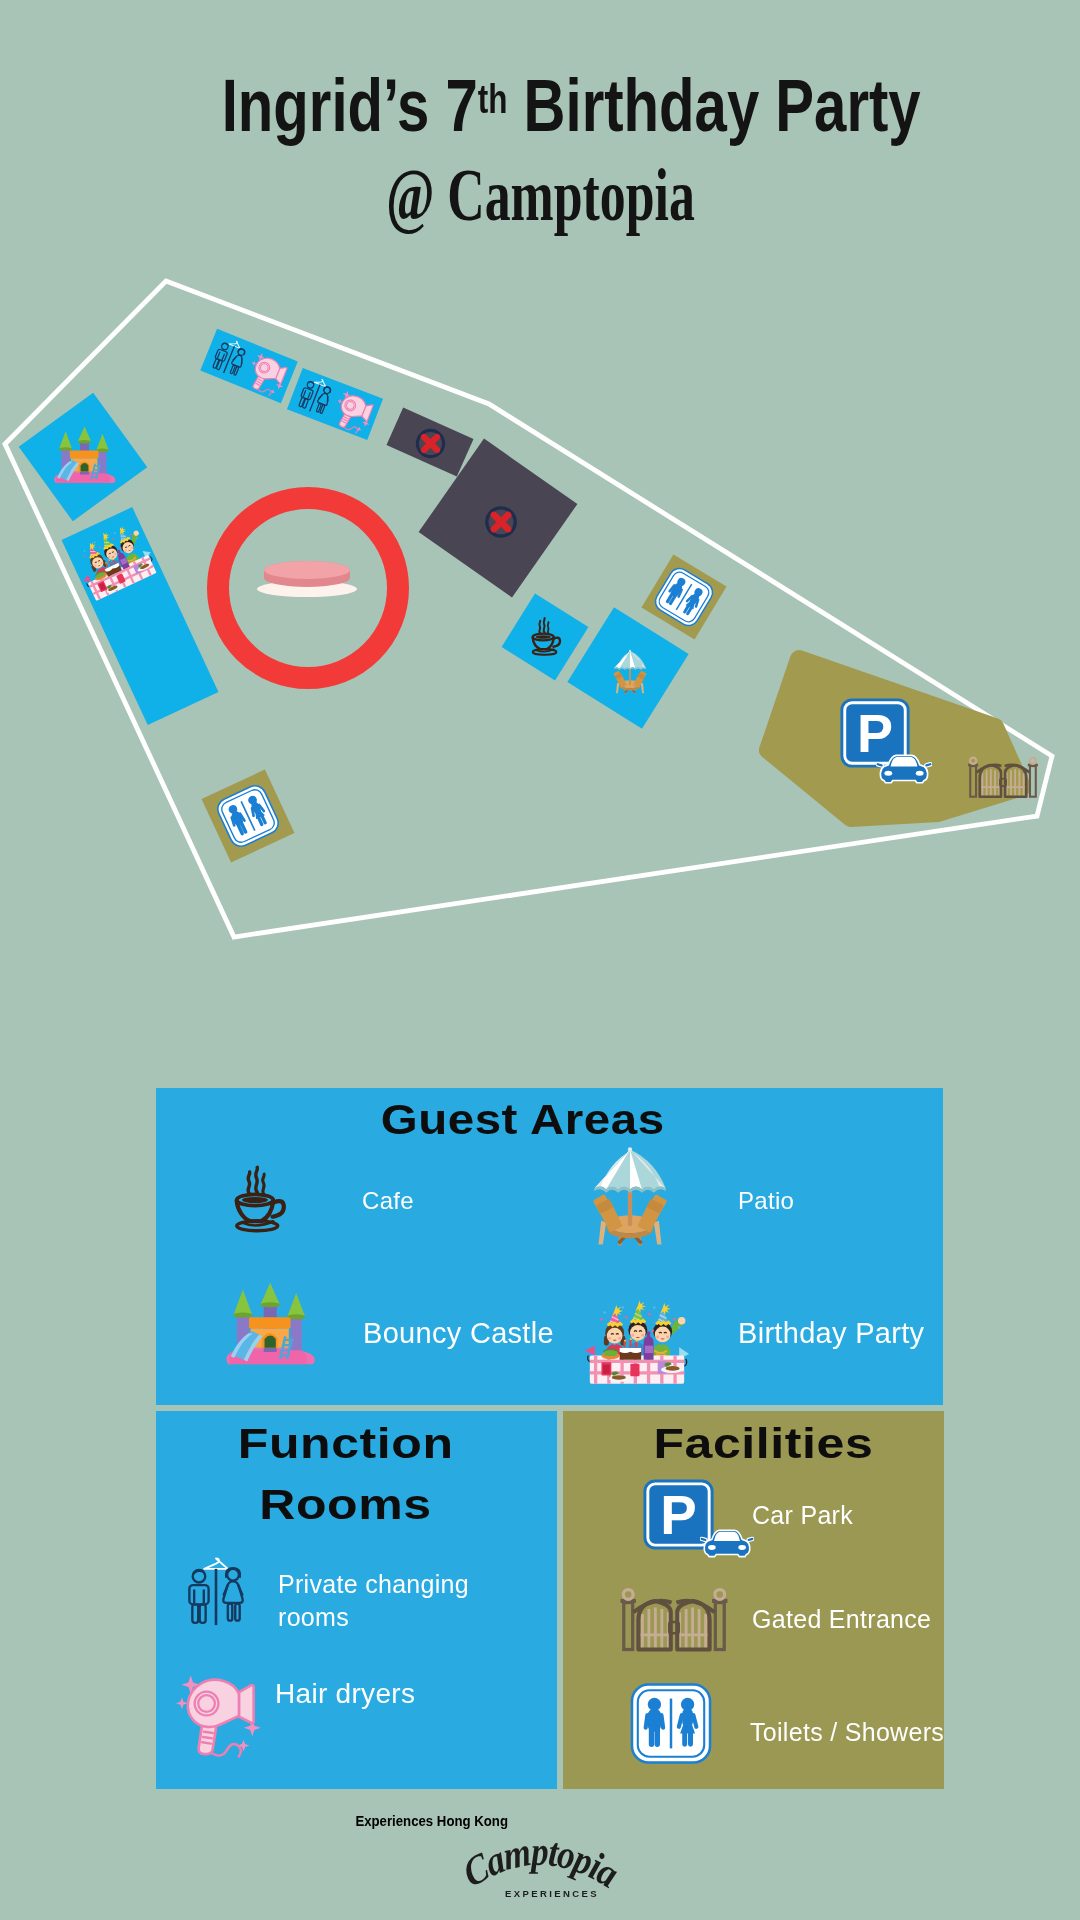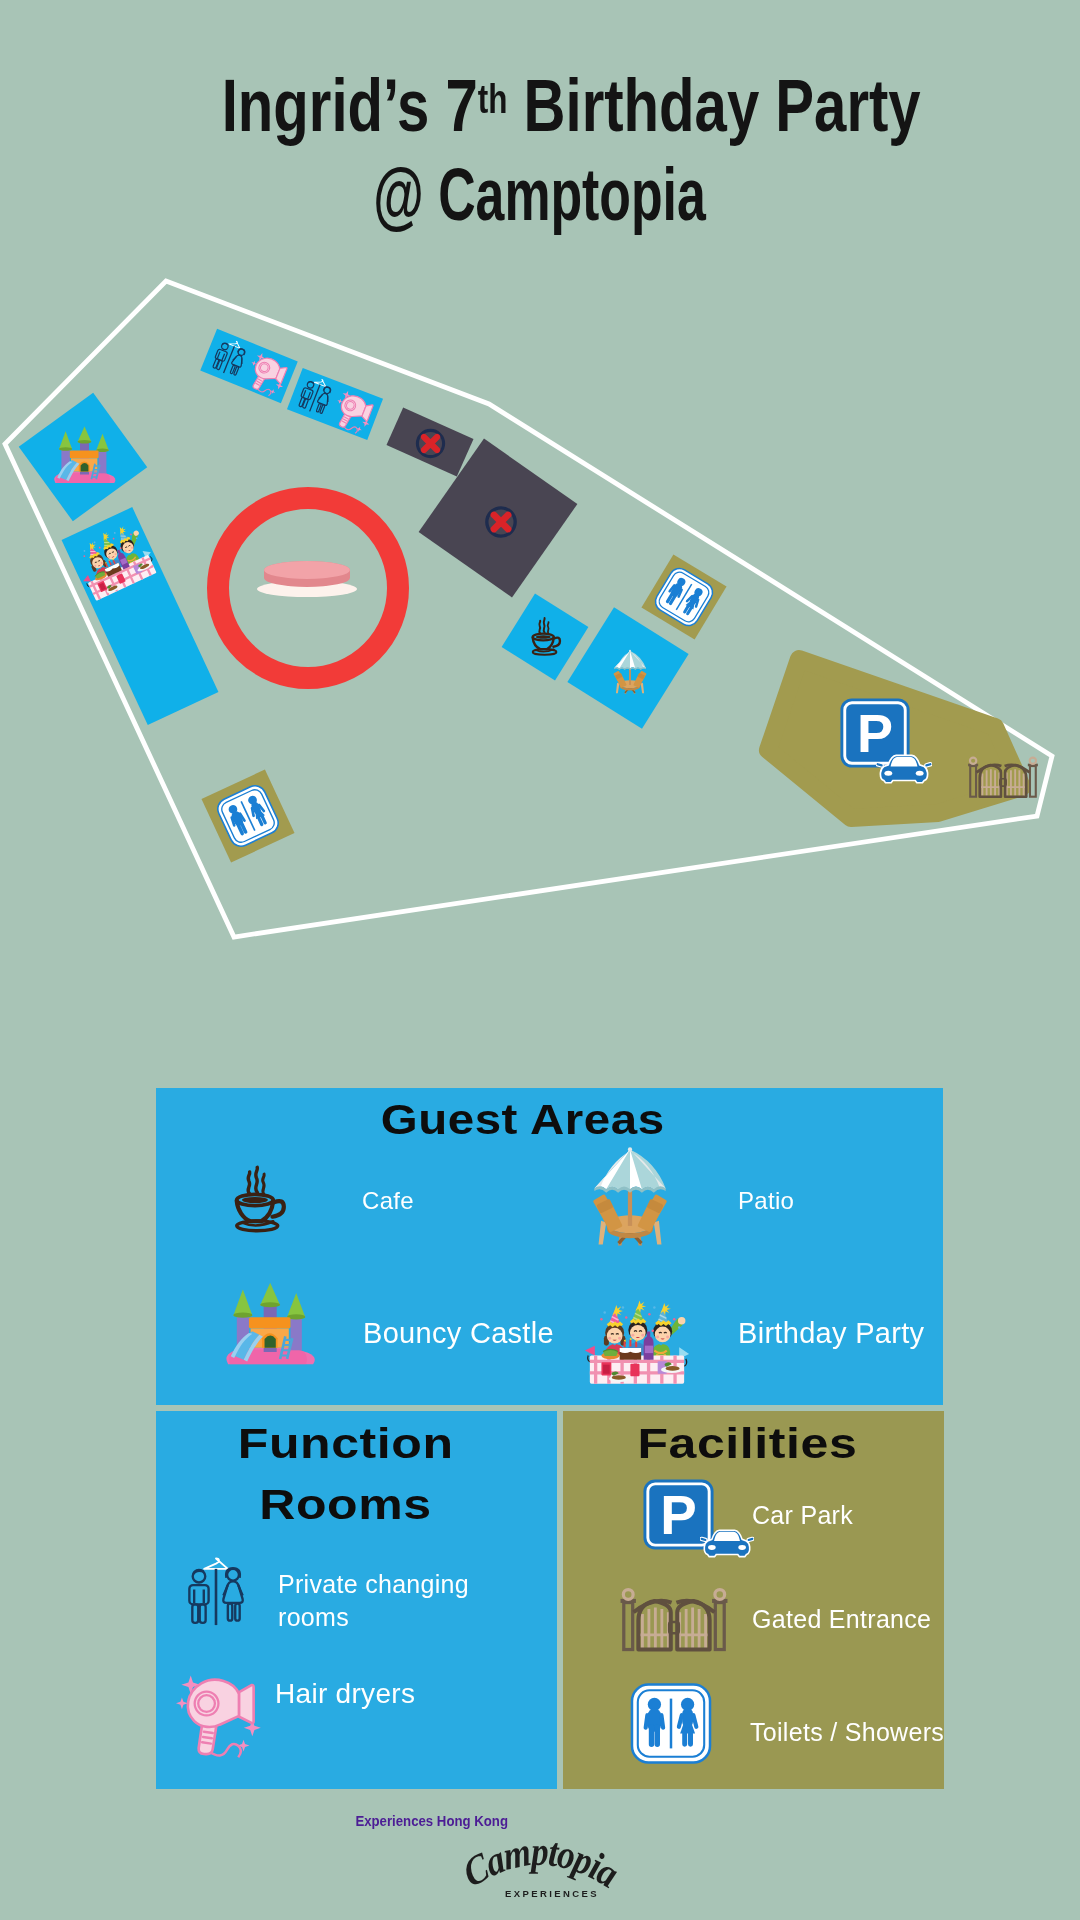--- a/index.html
+++ b/index.html
@@ -13,21 +13,21 @@
   .paneltitle{font-weight:bold;color:#0d0d0d;font-size:42px;line-height:42px;letter-spacing:0.5px;text-align:center;}
   .lbl{color:#fff;font-size:24px;line-height:30px;letter-spacing:0.3px;}
   .lbl2{font-size:29px;line-height:34px;}
   .paneltitle .in{display:inline-block;transform:scaleX(1.19);transform-origin:50% 50%;white-space:nowrap;}
 </style>
 </head>
 <body>
 
 <div class="abs title t1" style="top:62px;padding-left:31px;"><span class="in">Ingrid’s 7<sup>th</sup> Birthday Party</span></div>
 
-<div class="abs title t1 t2" style="top:158px;"><span class="in">@ Camptopia</span></div>
+<div class="abs title t1 t2" style="top:158px;font-family:Liberation Serif, serif;"><span class="in">@ Camptopia</span></div>
 
 <svg class="abs" id="map" style="left:0;top:250px;" width="1080" height="760" viewBox="0 0 1080 760">
 <defs>
 <symbol id="toiletsign" viewBox="0 0 100 100">
 <rect x="3" y="3" width="94" height="94" rx="20" fill="#ffffff" stroke="#1b7fd4" stroke-width="3"></rect>
 <rect x="10" y="10" width="80" height="80" rx="14" fill="none" stroke="#1b7fd4" stroke-width="2.5"></rect>
 <line x1="50" y1="20" x2="50" y2="80" stroke="#1b7fd4" stroke-width="3"></line>
 <g fill="#1b7fd4" stroke="none">
 <circle cx="30" cy="27" r="8"></circle>
 <path d="M30 40 L30 52" stroke="#1b7fd4" stroke-width="16" stroke-linecap="round"></path>
@@ -351,21 +351,21 @@
 <div class="abs" style="left:156px;top:1088px;width:787px;height:317px;background:#29abe2;"></div>
 
 <div class="abs" style="left:156px;top:1411px;width:401px;height:378px;background:#29abe2;"></div>
 
 <div class="abs" style="left:563px;top:1411px;width:381px;height:378px;background:#9a9852;"></div>
 
 <div class="abs paneltitle" style="left:129px;top:1099px;width:787px;"><span class="in" style="transform:scaleX(1.13);">Guest Areas</span></div>
 
 <div class="abs paneltitle" style="left:145px;top:1413px;width:401px;line-height:61px;"><span class="in">Function</span><br><span class="in">Rooms</span></div>
 
-<div class="abs paneltitle" style="left:563px;top:1423px;width:368px;"><span class="in">Facilities</span></div>
+<div class="abs paneltitle" style="left:563px;top:1423px;width:368px;padding-left:16px;"><span class="in">Facilities</span></div>
 
 <svg class="abs" style="left:156px;top:1088px;" width="788" height="701" viewBox="0 0 788 701">
 
 <use href="#cafe" x="64" y="74" width="76" height="76"></use>
 
 <use href="#patio" x="430" y="58" width="88" height="102"></use>
 
 <use href="#castle" x="60" y="193" width="104" height="90"></use>
 
 <use href="#party" x="427" y="208" width="108" height="91"></use>
@@ -394,21 +394,21 @@
 <div class="abs lbl" style="left:278px;top:1568px;width:230px;line-height:33px;font-size:25px;">Private changing rooms</div>
 
 <div class="abs lbl" style="left:275px;top:1679px;font-size:28px;">Hair dryers</div>
 
 <div class="abs lbl" style="left:752px;top:1500px;font-size:25px;">Car Park</div>
 
 <div class="abs lbl" style="left:752px;top:1604px;font-size:25px;">Gated Entrance</div>
 
 <div class="abs lbl" style="left:750px;top:1717px;font-size:25px;">Toilets / Showers</div>
 
-<div class="abs" style="left:0;top:1813px;width:864px;text-align:center;font-weight:bold;font-size:15px;line-height:15px;color:#4c1d95;"><span style="display:inline-block;transform:scaleX(0.88);transform-origin:50% 50%;">Experiences Hong Kong</span></div>
+<div class="abs" style="left:0;top:1813px;width:864px;text-align:center;font-weight:bold;font-size:15px;line-height:15px;color:#000000;"><span style="display:inline-block;transform:scaleX(0.88);transform-origin:50% 50%;">Experiences Hong Kong</span></div>
 
 <svg class="abs" style="left:390px;top:1833px;" width="300" height="60" viewBox="0 0 300 60">
 <defs>
       <path id="arc" d="M 72 54 Q 150 10 228 54"></path>
     </defs>
 <text transform="translate(22.5,0) scale(0.85,1)" font-family="Liberation Serif,serif" font-style="italic" font-weight="bold" font-size="41" fill="#1d1d1d" letter-spacing="-1.5"><textPath href="#arc" startOffset="50%" text-anchor="middle">Camptopia</textPath></text>
 </svg>
 
 <div class="abs" style="left:12px;top:1889px;width:1080px;text-align:center;font-weight:bold;font-size:9.5px;line-height:10px;letter-spacing:2.4px;color:#1d1d1d;">EXPERIENCES</div>
 

